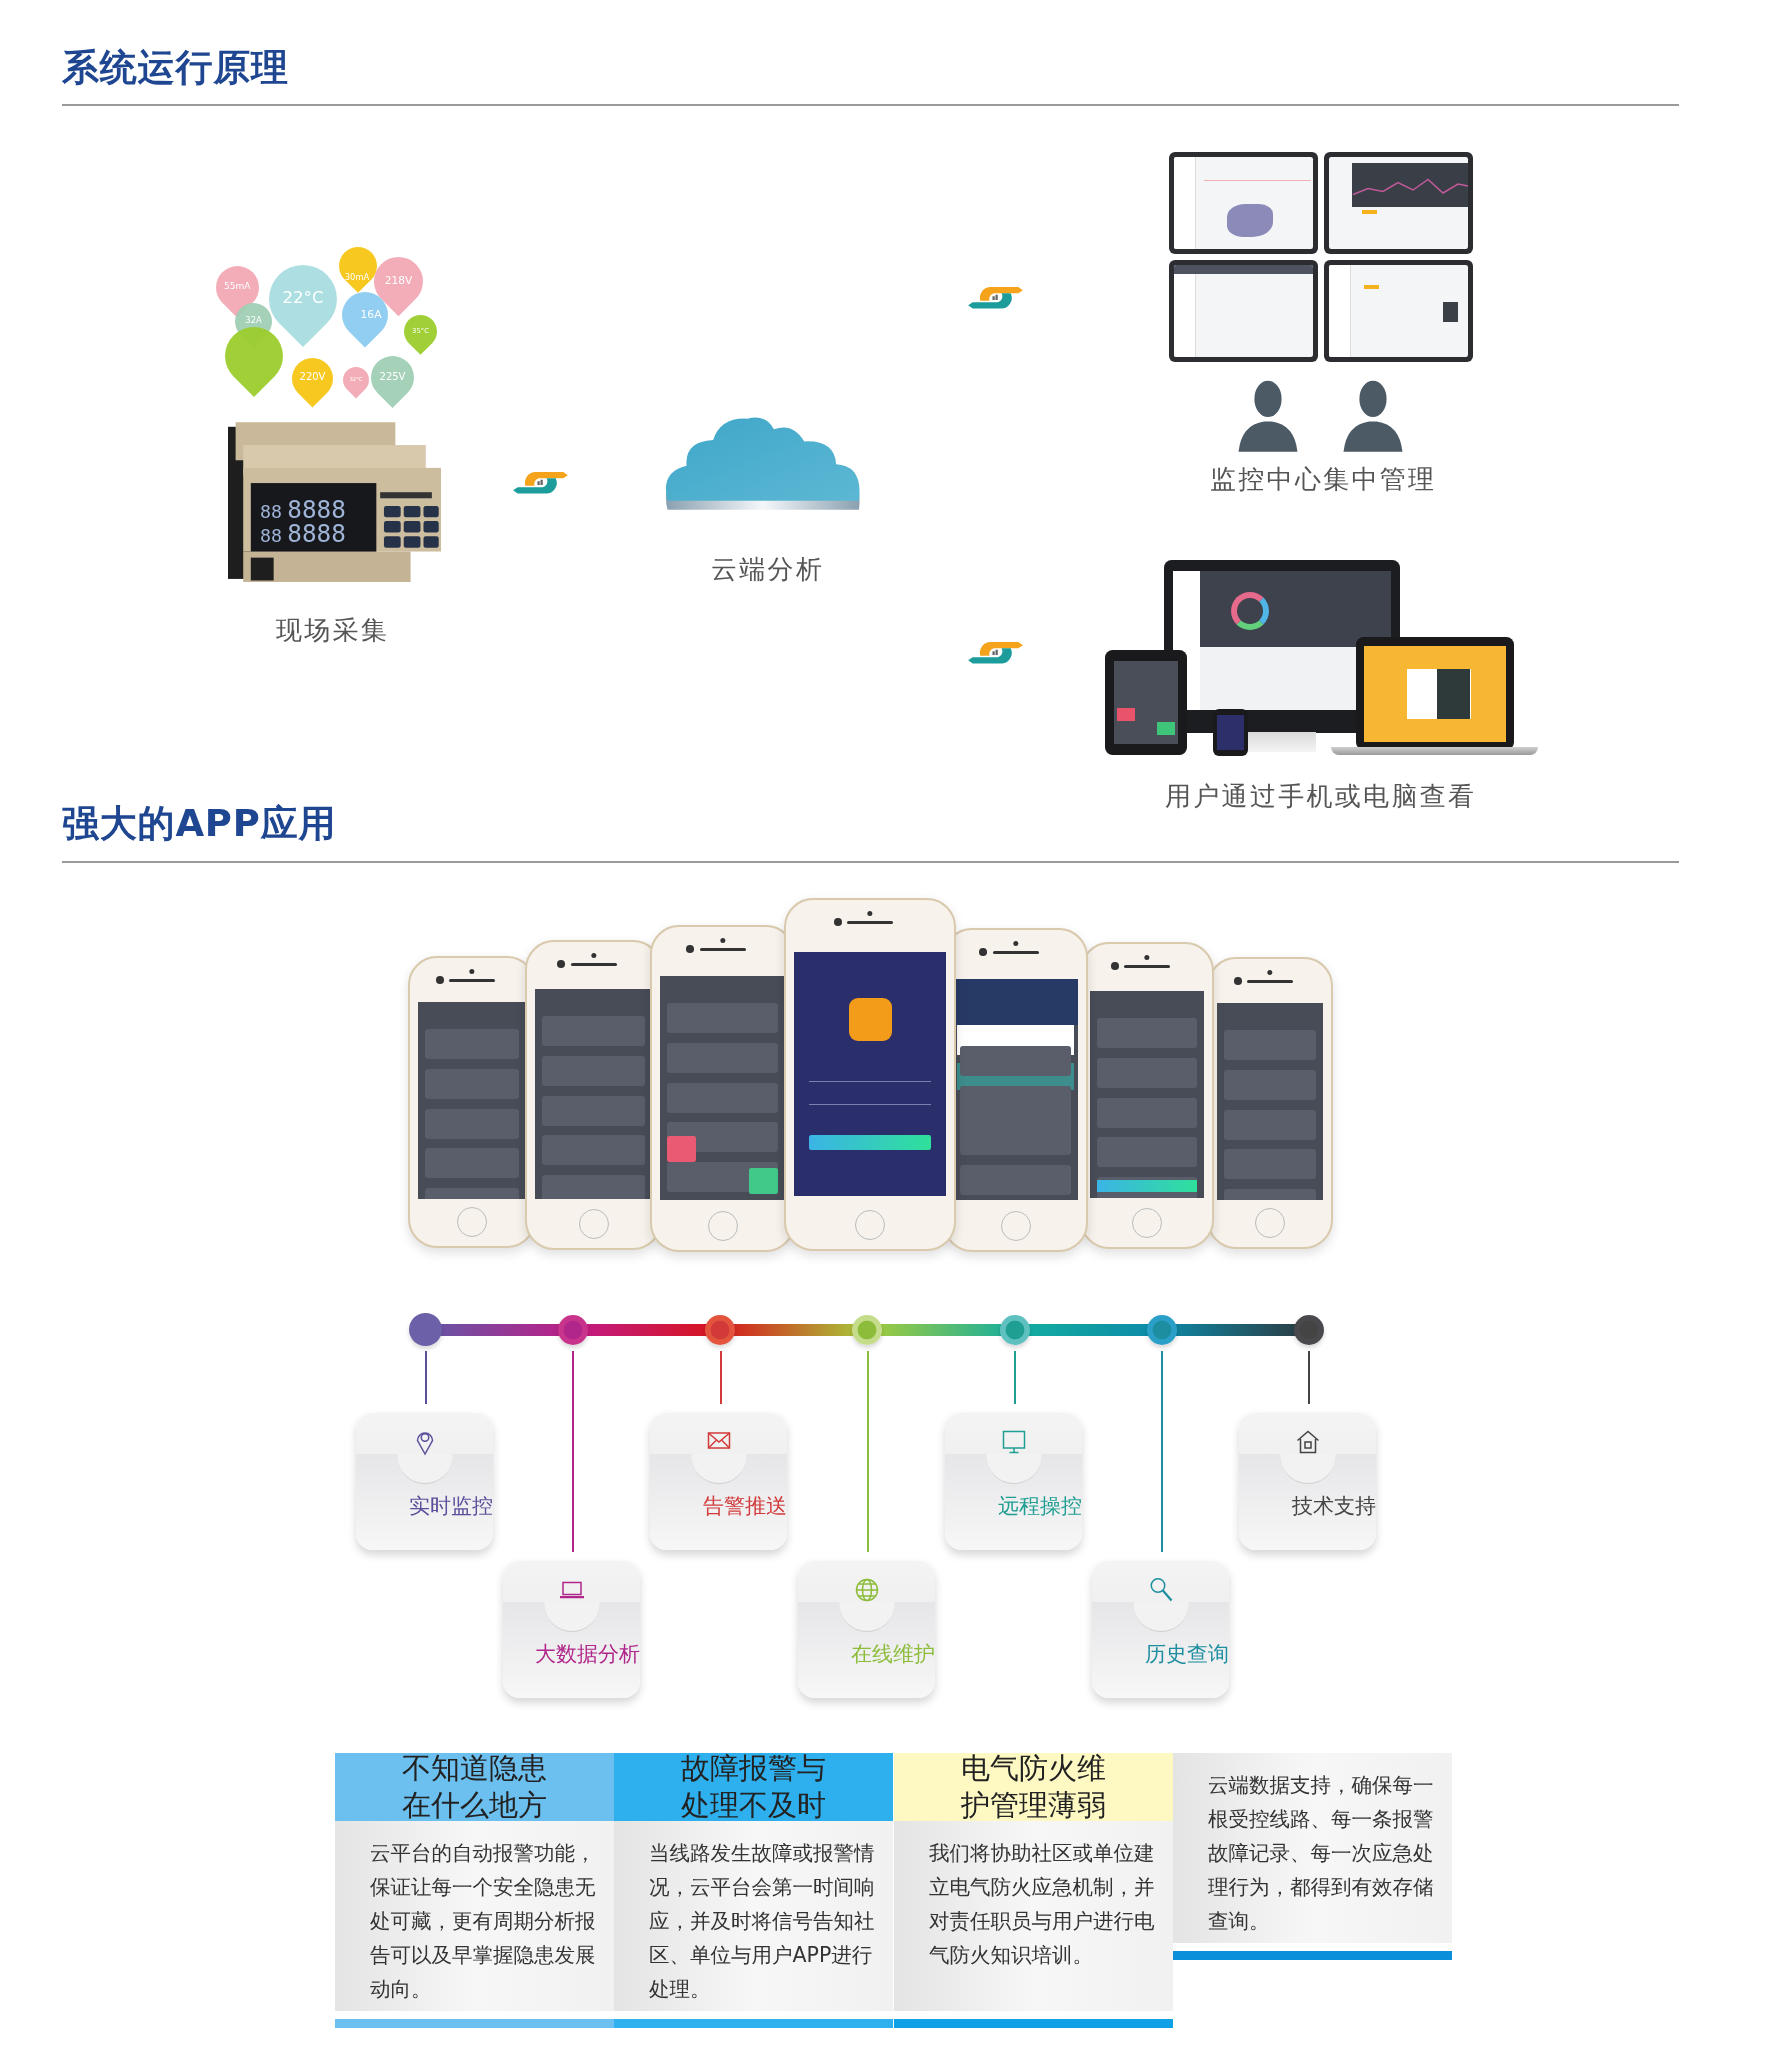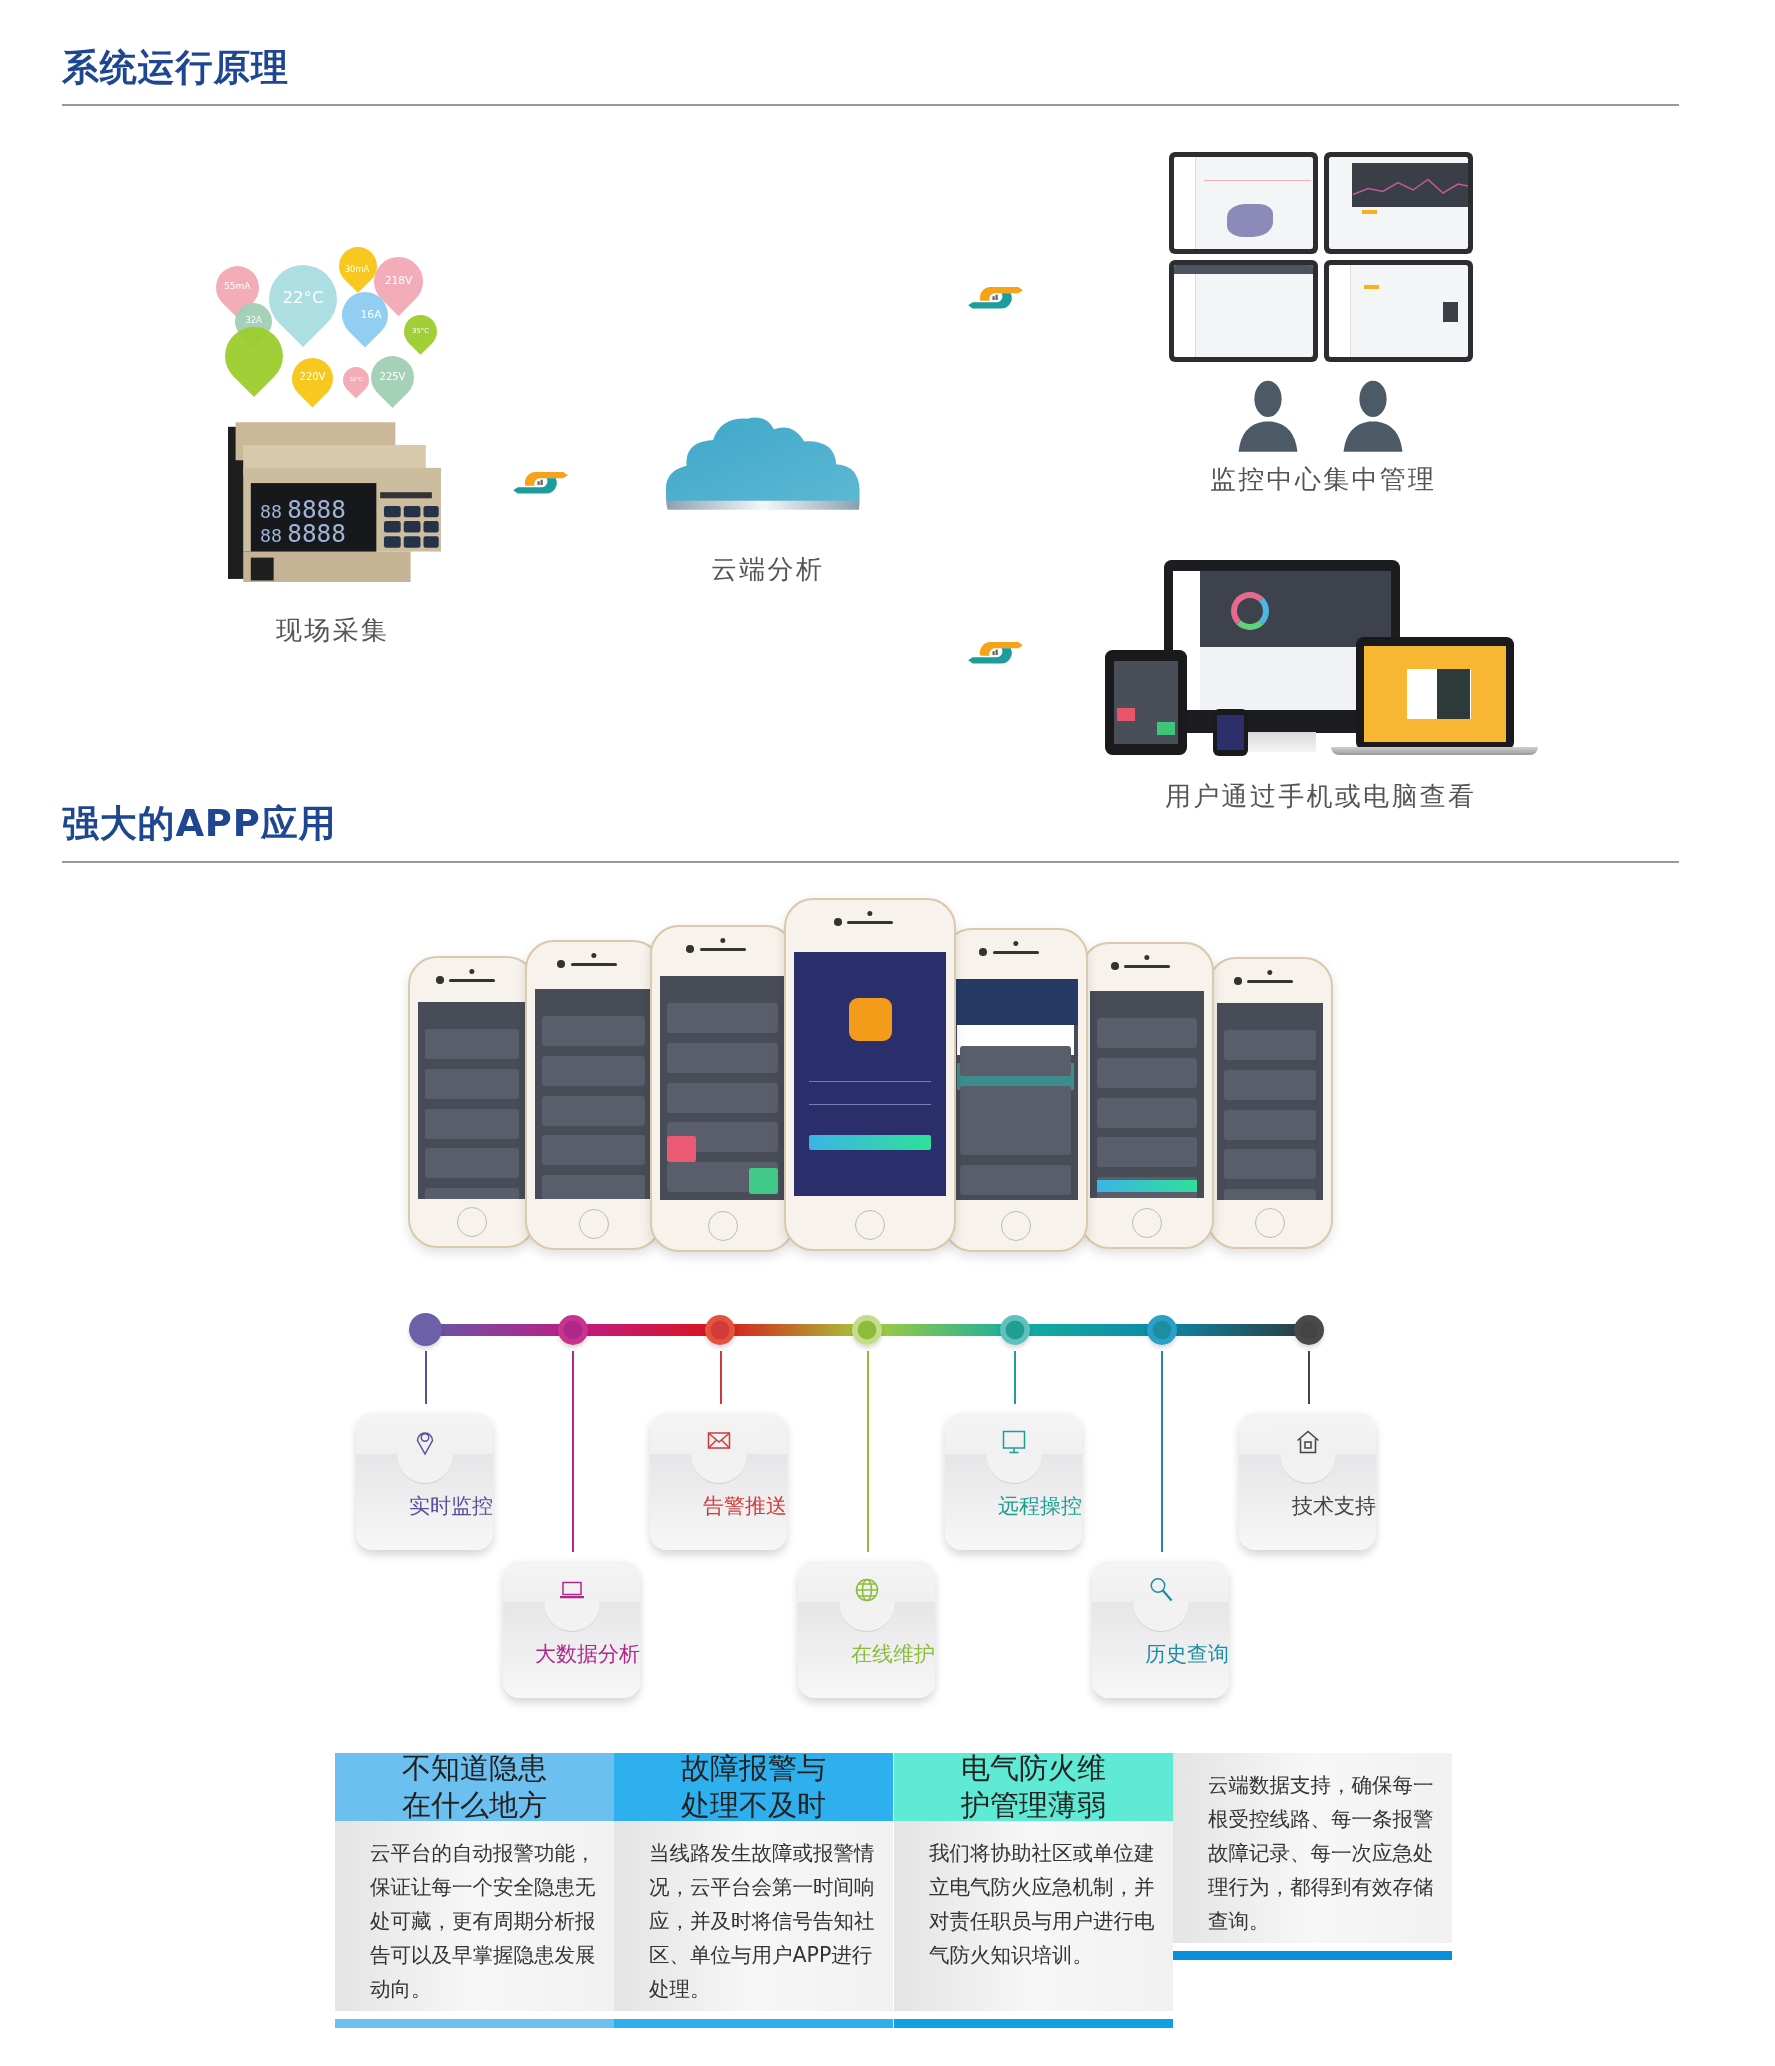--- a/index.html
+++ b/index.html
@@ -62,21 +62,21 @@
 
 <div class="section-title" style="top:43px;">系统运行原理</div>
 <div class="divider" style="top:104px;"></div>
 
 <div class="abs" style="left:205px;top:236px;width:243px;height:175px;" id="balloons">
     <div class="balloon" style="left: 10.7px; top: 30px; width: 43px; height: 43px; background: rgb(242, 169, 180);"></div>
     <div class="balloon-label" style="left: 10.7px; width: 43px; top: 45px; font-size: 9px;">55mA</div>
     <div class="balloon" style="left: 64px; top: 29px; width: 68px; height: 68px; background: rgb(169, 221, 224);"></div>
     <div class="balloon-label" style="left: 64px; width: 68px; top: 51px; font-size: 16.7px;">22°C</div>
     <div class="balloon" style="left: 134px; top: 10.7px; width: 38px; height: 38px; background: rgb(247, 197, 20);"></div>
-    <div class="balloon-label" style="left: 134px; width: 36px; top: 28px; font-size: 8.4px;">30mA</div>
+    <div class="balloon-label" style="left: 134px; width: 36px; top: 36px; font-size: 8.4px;">30mA</div>
     <div class="balloon" style="left: 169px; top: 21px; width: 49px; height: 49px; background: rgb(242, 169, 180);"></div>
     <div class="balloon-label" style="left: 169px; width: 49px; top: 38px; font-size: 10.7px;">218V</div>
     <div class="balloon" style="left: 30px; top: 67px; width: 37px; height: 37px; background: rgb(159, 207, 180);"></div>
     <div class="balloon-label" style="left: 30px; width: 37px; top: 79px; font-size: 8.4px;">32A</div>
     <div class="balloon" style="left: 137px; top: 56px; width: 46px; height: 46px; background: rgb(140, 203, 240);"></div>
     <div class="balloon-label" style="left: 137px; width: 58px; top: 72px; font-size: 10.7px;">16A</div>
     <div class="balloon" style="left: 199px; top: 79px; width: 33px; height: 33px; background: rgb(156, 204, 44);"></div>
     <div class="balloon-label" style="left: 199px; width: 33px; top: 91px; font-size: 6.8px;">35°C</div>
     <div class="balloon" style="left: 20px; top: 91px; width: 58px; height: 58px; background: rgb(156, 204, 44);"></div>
     <div class="balloon-label" style="left: 20px; width: 64px; top: 113px; font-size: 10.7px; padding-left: 48px;">80mA</div>
@@ -417,21 +417,21 @@
       <div class="tbl-body">云平台的自动报警功能，保证让每一个安全隐患无处可藏，更有周期分析报告可以及早掌握隐患发展动向。</div>
       <div class="tbl-foot" style="background: rgb(108, 192, 240);"></div>
     </div>
     <div class="tbl-col" style="left: 279px;">
       <div class="tbl-head" style="background: rgb(47, 176, 238);">故障报警与
 处理不及时</div>
       <div class="tbl-body">当线路发生故障或报警情况，云平台会第一时间响应，并及时将信号告知社区、单位与用户APP进行处理。</div>
       <div class="tbl-foot" style="background: rgb(47, 176, 238);"></div>
     </div>
     <div class="tbl-col" style="left: 559px;">
-      <div class="tbl-head" style="background: #5eead4;">电气防火维
+      <div class="tbl-head" style="background: #fef9c3;">电气防火维
 护管理薄弱</div>
       <div class="tbl-body">我们将协助社区或单位建立电气防火应急机制，并对责任职员与用户进行电气防火知识培训。</div>
       <div class="tbl-foot" style="background: rgb(15, 160, 230);"></div>
     </div>
     <div class="tbl-col" style="left: 838px;">
       <div class="tbl-body">云端数据支持，确保每一根受控线路、每一条报警故障记录、每一次应急处理行为，都得到有效存储查询。</div>
       <div class="tbl-foot" style="background: rgb(10, 144, 218);"></div>
     </div>
   </div>
 

